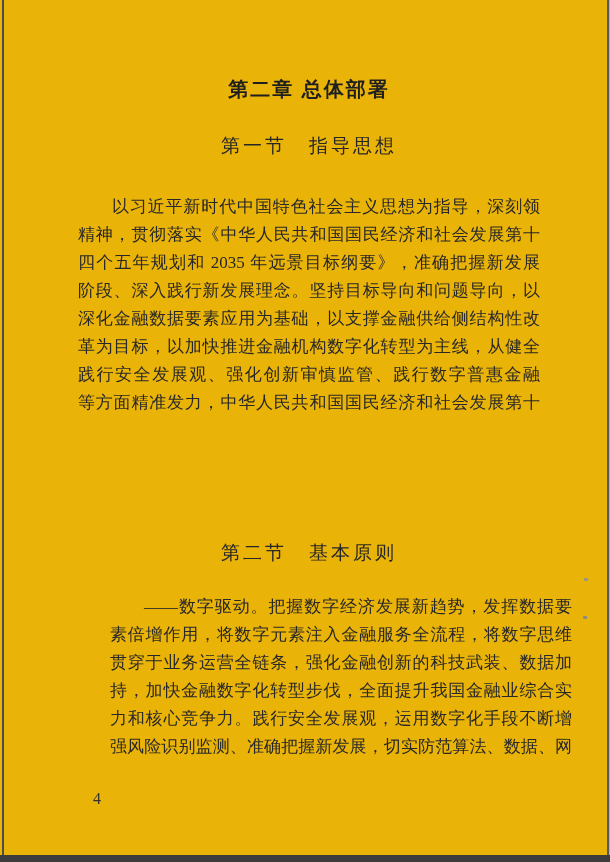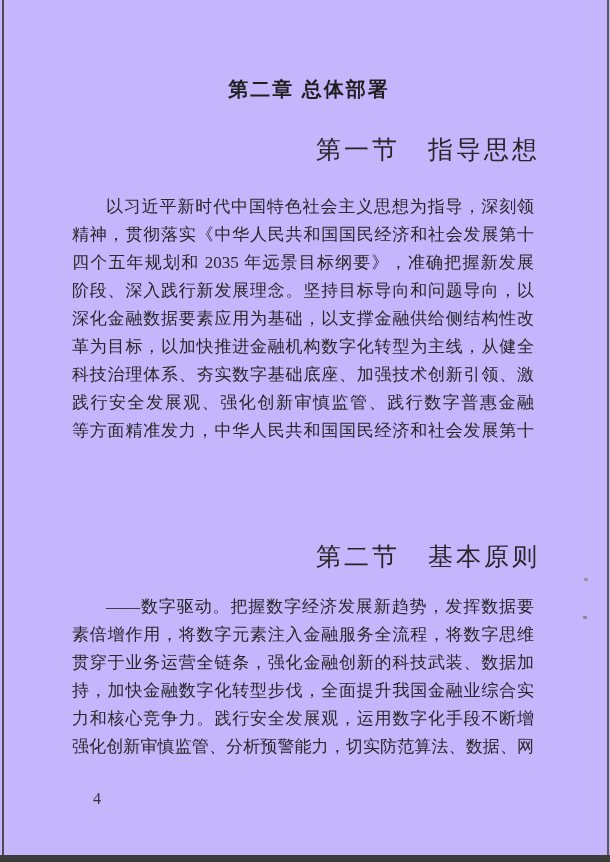--- a/index.html
+++ b/index.html
@@ -1,20 +1,20 @@
 <!DOCTYPE html>
 <html><head>
 <meta charset="utf-8">
 <style>
   html, body { margin: 0; padding: 0; background: #ffffff; }
   .page {
     position: relative;
     width: 610px;
     height: 862px;
-    background: #c4b5fd;
+    background: #eab308;
     overflow: hidden;
     font-family: "Liberation Serif", serif;
     color: #2b2b2b;
   }
   
   .edge-left   { position: absolute; left: 2px;  top: 0; width: 2px;  height: 862px; background: #4d4d4d; }
   .edge-right  { position: absolute; left: 607px; top: 0; width: 2px; height: 862px; background: #585858; }
   .edge-bottom { position: absolute; left: 0; top: 855px; width: 610px; height: 7px; background: #3c3c3c; }
   .speck { position: absolute; background: #949494; border-radius: 1px; }
   .speck-1 { left: 584px; top: 578px; width: 4px; height: 3px; }
@@ -24,31 +24,31 @@
     position: absolute; left: 78px; top: 76px; width: 462px;
     text-align: center;
     font-family: "Liberation Sans", sans-serif;
     font-weight: bold;
     font-size: 20px;
     letter-spacing: 2px;
     color: #1f1f1f;
   }
   .section-title {
     position: absolute; left: 78px; width: 462px;
-    text-align: right;
-    font-size: 25px;
+    text-align: center;
+    font-size: 19px;
     letter-spacing: 3px;
     color: #262626;
   }
   .section-1 { top: 133px; }
   .section-2 { top: 540px; }
 
-  .para { position: absolute; left: 72px; width: 462px; font-size: 17px; }
+  .para { position: absolute; left: 78px; width: 462px; font-size: 17px; }
   .para-1 { top: 193px; }
-  .para-2 { top: 593px; }
+  .para-2 { top: 593px; margin-left: 32px; }
   .line {
     height: 28px;
     line-height: 28px;
     text-align: justify;
     text-align-last: justify;
     overflow: hidden;
     white-space: nowrap;
     color: #282828;
   }
   .line.first { text-indent: 2em; }
@@ -75,31 +75,30 @@
 
   <div class="section-title section-1">第一节　指导思想</div>
 
   <div class="para para-1">
     <div class="line first">以习近平新时代中国特色社会主义思想为指导，深刻领</div>
     <div class="line">精神，贯彻落实《中华人民共和国国民经济和社会发展第十</div>
     <div class="line">四个五年规划和 2035 年远景目标纲要》，准确把握新发展</div>
     <div class="line">阶段、深入践行新发展理念。坚持目标导向和问题导向，以</div>
     <div class="line">深化金融数据要素应用为基础，以支撑金融供给侧结构性改</div>
     <div class="line">革为目标，以加快推进金融机构数字化转型为主线，从健全</div>
-    <div class="line">科技治理体系、夯实数字基础底座、加强技术创新引领、激</div>
     <div class="line">践行安全发展观、强化创新审慎监管、践行数字普惠金融</div>
     <div class="line">等方面精准发力，中华人民共和国国民经济和社会发展第十</div>
   </div>
 
   <div class="section-title section-2">第二节　基本原则</div>
 
   <div class="para para-2">
     <div class="line first">——数字驱动。把握数字经济发展新趋势，发挥数据要</div>
     <div class="line">素倍增作用，将数字元素注入金融服务全流程，将数字思维</div>
     <div class="line">贯穿于业务运营全链条，强化金融创新的科技武装、数据加</div>
     <div class="line">持，加快金融数字化转型步伐，全面提升我国金融业综合实</div>
     <div class="line">力和核心竞争力。践行安全发展观，运用数字化手段不断增</div>
-    <div class="line">强化创新审慎监管、分析预警能力，切实防范算法、数据、网</div>
+    <div class="line">强风险识别监测、准确把握新发展，切实防范算法、数据、网</div>
   </div>
 
   <div class="page-number">4</div>
 
 </div>
 
 </body></html>

